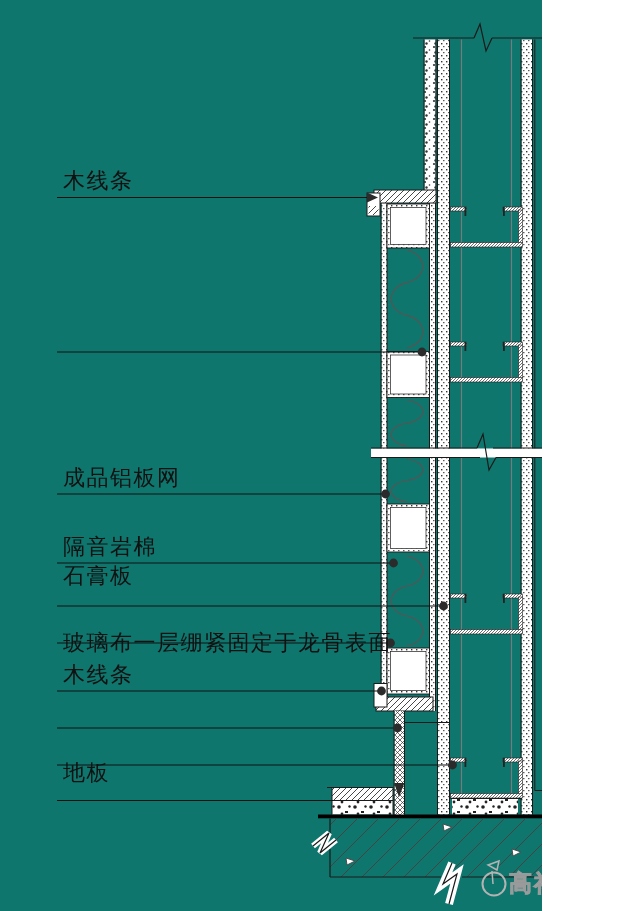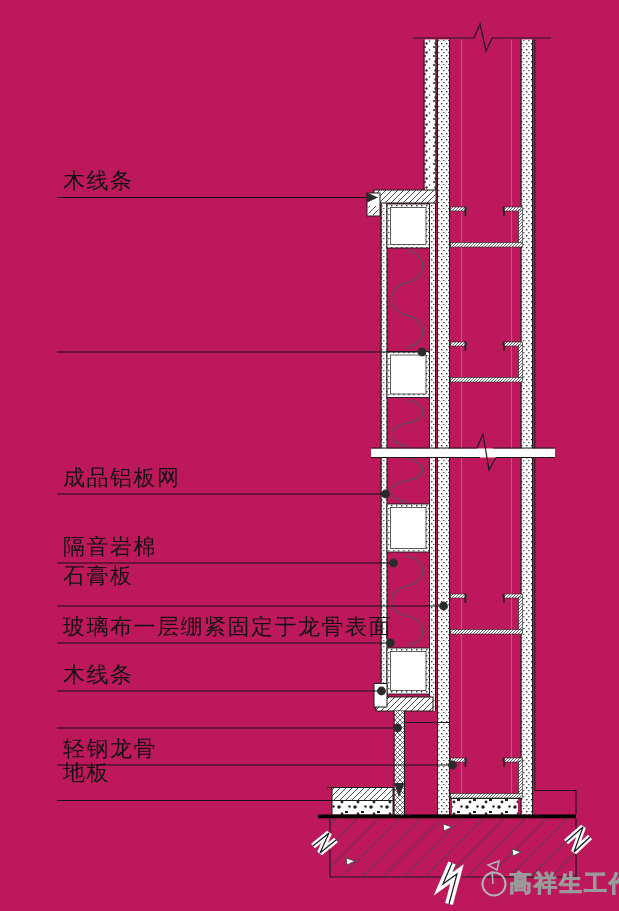--- a/index.html
+++ b/index.html
@@ -1,16 +1,16 @@
 <!DOCTYPE html>
 <html><head>
 <meta charset="utf-8">
 <style>
   html,body{margin:0;padding:0;background:#fff;}
-  .stage{position:relative;width:619px;height:911px;background:#be185d;overflow:hidden;
+  .stage{position:relative;width:542px;height:911px;background:#0f766e;overflow:hidden;
          font-family:"Liberation Sans", sans-serif;}
   svg{position:absolute;left:0;top:0;}
   .lbl{position:absolute;left:63px;font-size:22px;line-height:26px;color:#111;
        letter-spacing:1.5px;white-space:nowrap;font-family:"Liberation Sans", sans-serif;}
   .wm{position:absolute;left:509px;top:868px;font-size:23px;font-weight:bold;
       letter-spacing:2px;color:#c0c0c0;-webkit-text-stroke:0.8px #9a9a9a;white-space:nowrap;}
 </style>
 </head>
 <body>
 
@@ -228,20 +228,19 @@
     <circle cx="494" cy="884" r="11.5" stroke-width="2"></circle>
     <polygon points="488,865 499,861 497,870" stroke-width="1.5"></polygon>
     <line x1="492" y1="871" x2="493" y2="884" stroke-width="1.5"></line>
   </g>
 </svg>
 
 <div class="lbl" style="top:168px"><span>木线条</span></div>
 <div class="lbl" style="top:534px"><span>隔音岩棉</span></div>
 <div class="lbl" style="top:465px"><span>成品铝板网</span></div>
 <div class="lbl" style="top:563px"><span>石膏板</span></div>
-<div class="lbl" style="top:614px"><span>玻璃布一层绷紧固定于龙骨表面</span></div>
+<div class="lbl" style="top:630px"><span>玻璃布一层绷紧固定于龙骨表面</span></div>
 <div class="lbl" style="top:662px"><span>木线条</span></div>
-<div class="lbl" style="top:736px"><span>轻钢龙骨</span></div>
 <div class="lbl" style="top:760px"><span>地板</span></div>
 
 <div class="wm"><span>高祥生工作室</span></div>
 
 </div>
 
 </body></html>

